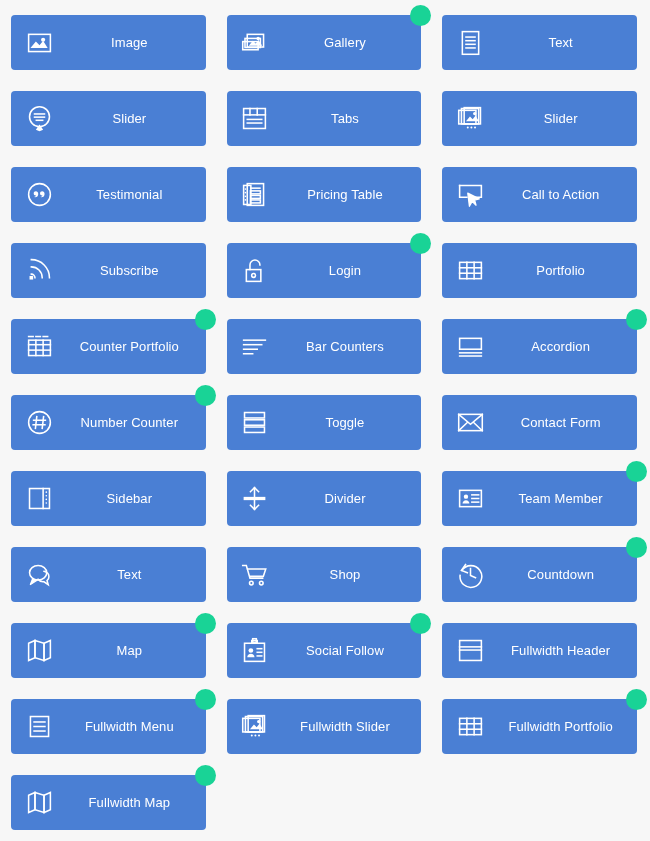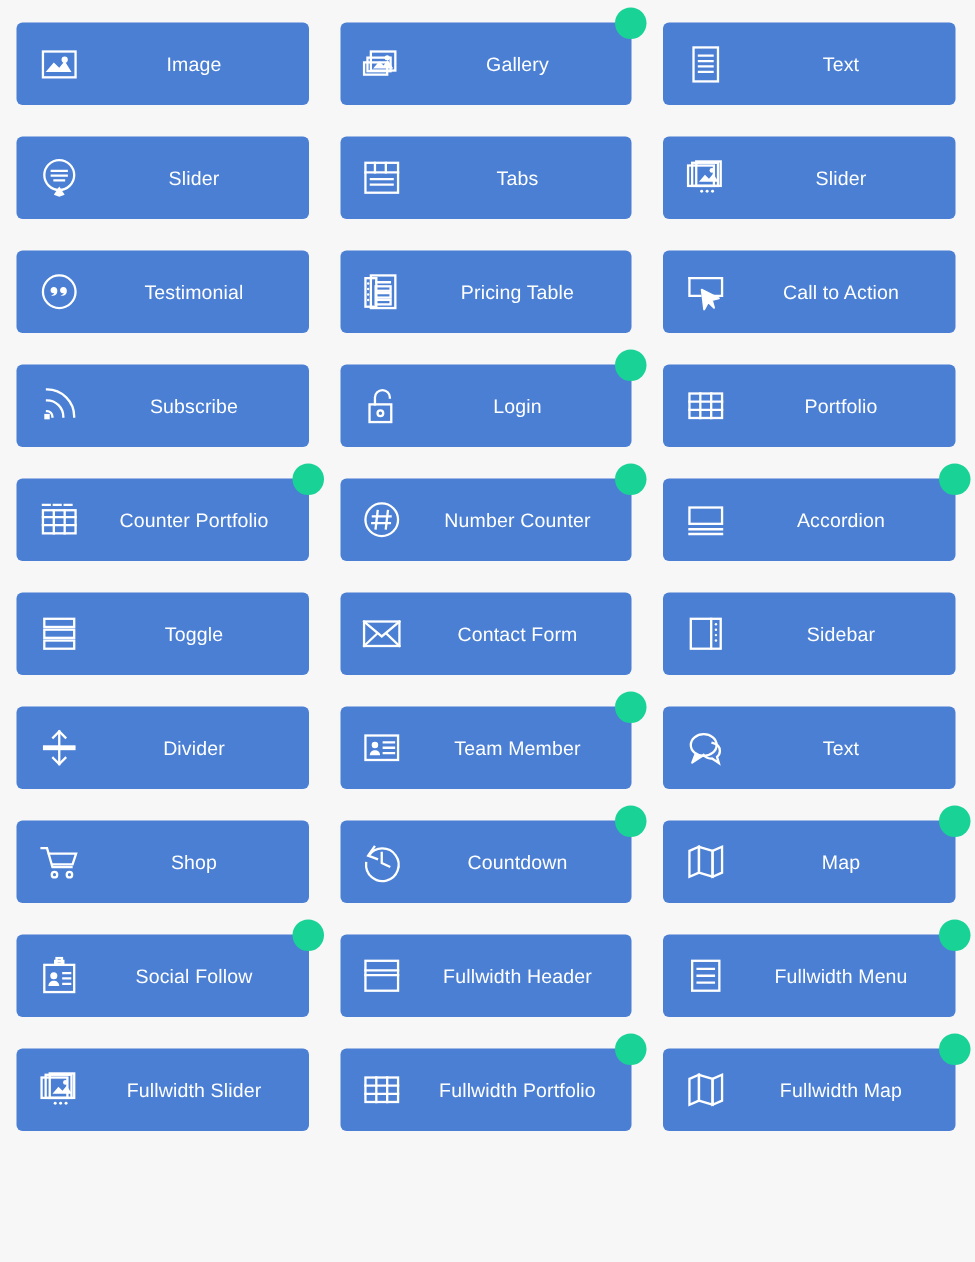--- a/index.html
+++ b/index.html
@@ -235,39 +235,50 @@
           <line x1="12" y1="9" x2="12" y2="26"></line>
           <line x1="20" y1="9" x2="20" y2="26"></line>
         </svg>
       </span>
       <span class="label">Counter Portfolio</span>
       <span class="dot"></span>
     </div>
     <div class="module">
       <span class="icon-wrap">
         <svg viewBox="0 0 32 32">
+          <line x1="4" y1="9" x2="28" y2="9"></line>
+          <line x1="4" y1="14" x2="24" y2="14"></line>
+          <line x1="4" y1="19" x2="19" y2="19"></line>
+          <line x1="4" y1="24" x2="14" y2="24"></line>
+        </svg>
+      </span>
+      <span class="label">Bar Counters</span>
+    </div>
+    <div class="module">
+      <span class="icon-wrap">
+        <svg viewBox="0 0 32 32">
+          <rect x="4" y="7" width="24" height="12"></rect>
+          <line x1="4" y1="23" x2="28" y2="23"></line>
+          <line x1="4" y1="26.5" x2="28" y2="26.5"></line>
+        </svg>
+      </span>
+      <span class="label">Accordion</span>
+      <span class="dot"></span>
+    </div>
+    <div class="module">
+      <span class="icon-wrap">
+        <svg viewBox="0 0 32 32">
           <circle cx="16" cy="16" r="12"></circle>
           <line x1="13" y1="9.5" x2="11.5" y2="22.5"></line>
           <line x1="20.5" y1="9.5" x2="19" y2="22.5"></line>
           <line x1="9.5" y1="13.5" x2="22.5" y2="13.5"></line>
           <line x1="9" y1="18.5" x2="22" y2="18.5"></line>
         </svg>
       </span>
       <span class="label">Number Counter</span>
-      <span class="dot"></span>
-    </div>
-    <div class="module">
-      <span class="icon-wrap">
-        <svg viewBox="0 0 32 32">
-          <rect x="4" y="7" width="24" height="12"></rect>
-          <line x1="4" y1="23" x2="28" y2="23"></line>
-          <line x1="4" y1="26.5" x2="28" y2="26.5"></line>
-        </svg>
-      </span>
-      <span class="label">Accordion</span>
       <span class="dot"></span>
     </div>
     <div class="module">
       <span class="icon-wrap">
         <svg viewBox="0 0 32 32">
           <rect x="5" y="5" width="22" height="6"></rect>
           <rect x="5" y="13" width="22" height="6"></rect>
           <rect x="5" y="21" width="22" height="6"></rect>
         </svg>
       </span>

